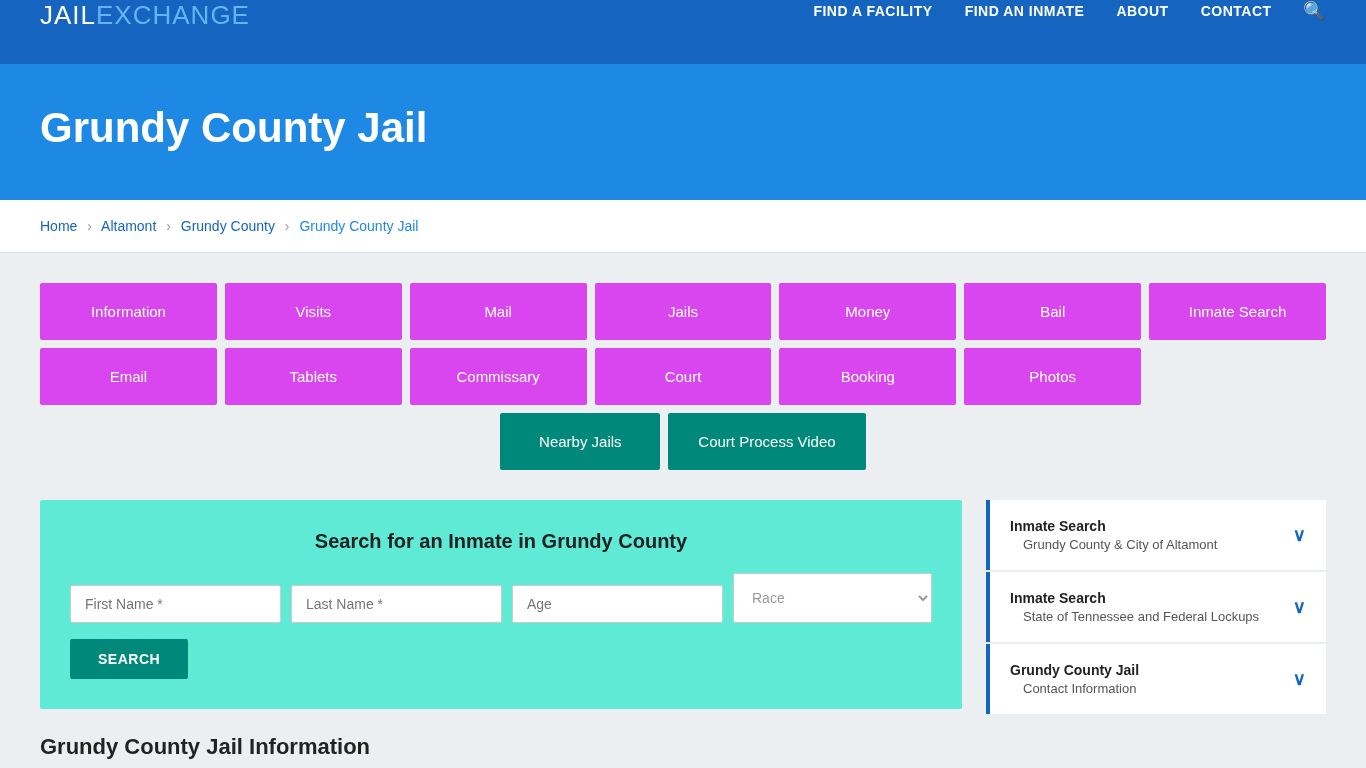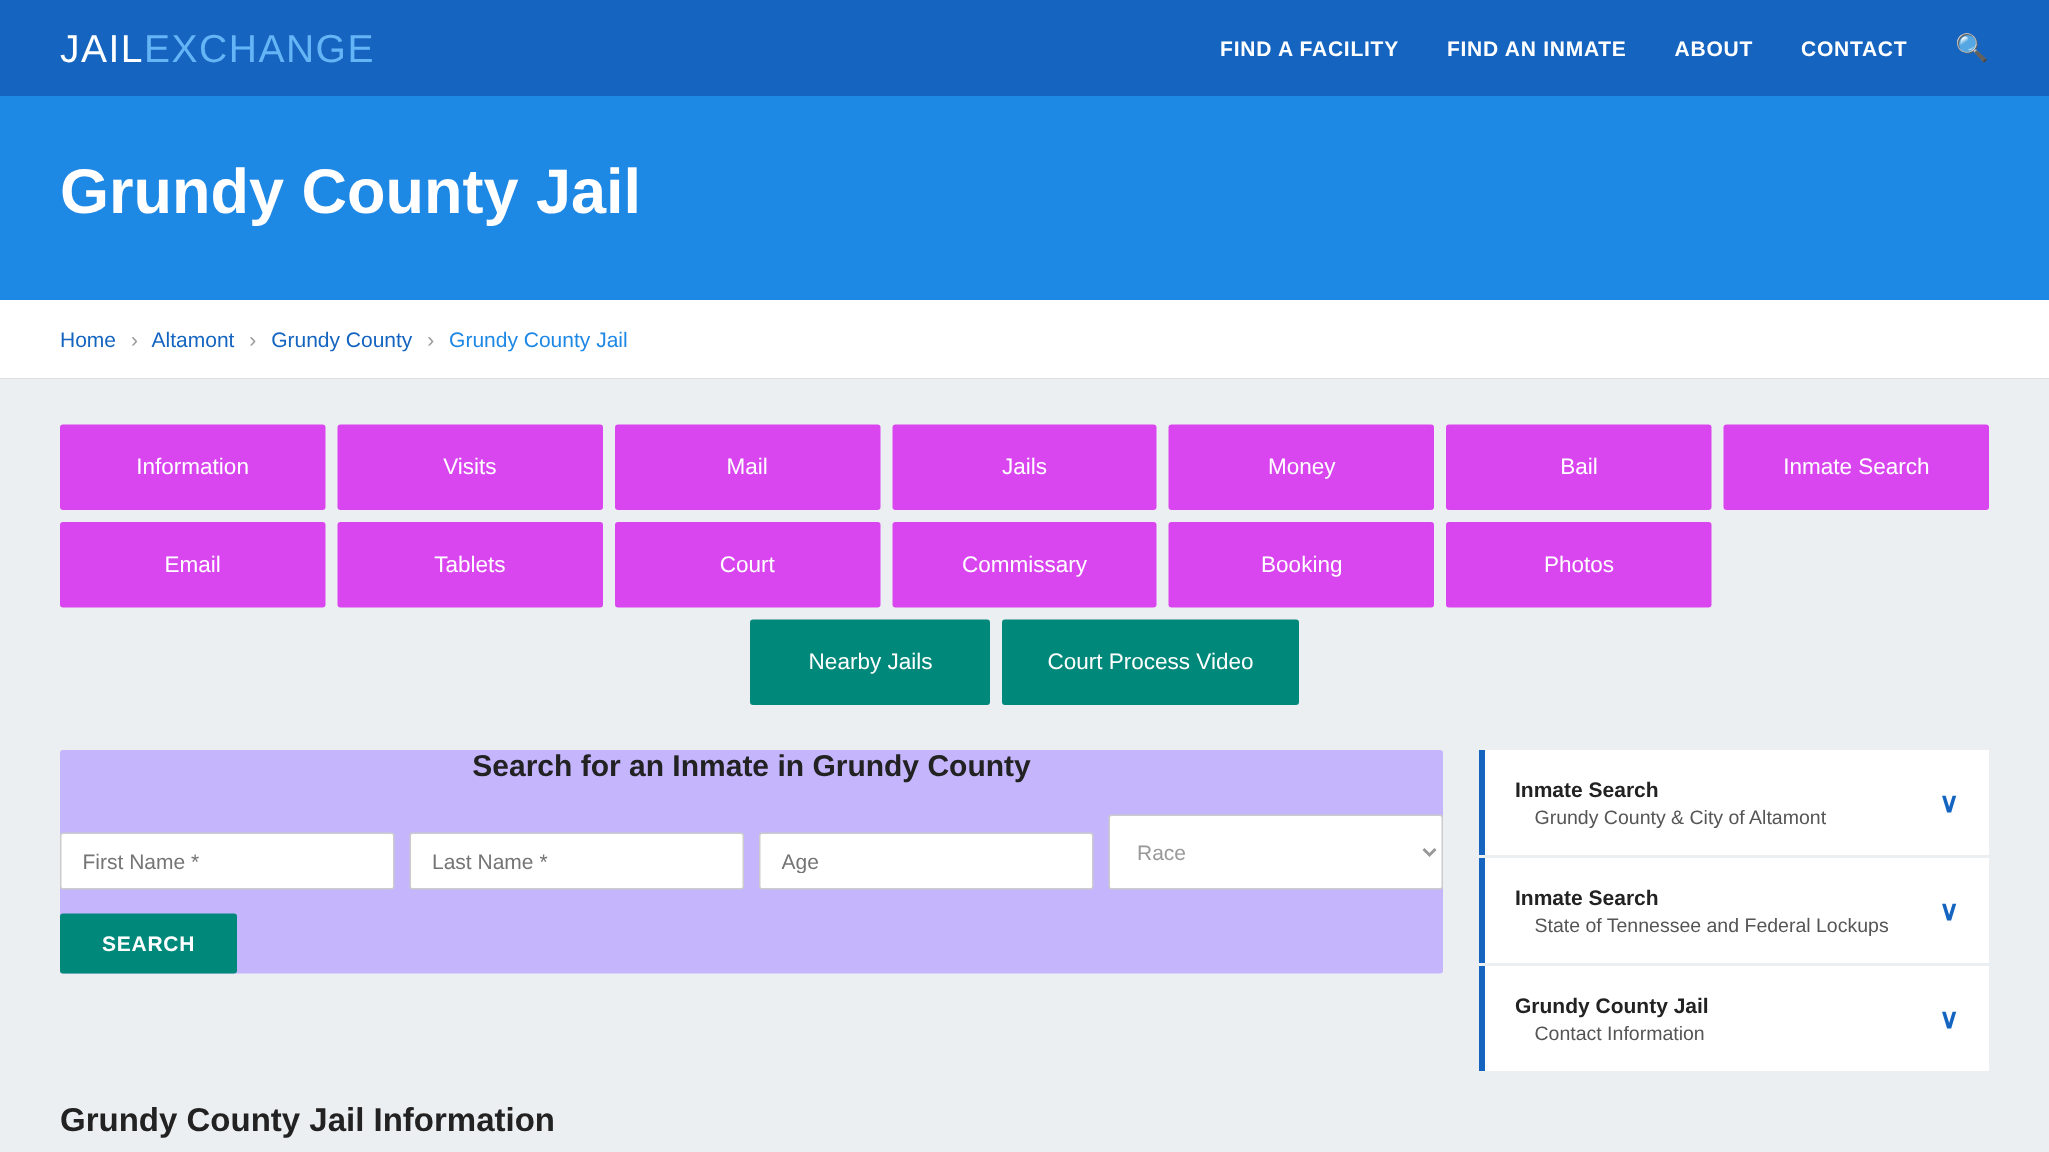--- a/index.html
+++ b/index.html
@@ -4,21 +4,21 @@
   <style>
     * { margin: 0; padding: 0; box-sizing: border-box; }
     body { font-family: Arial, sans-serif; background: #fff; color: #333; }
 
     
     .header {
       background: #1565c0;
       padding: 0 40px;
       height: 64px;
       display: flex;
-      align-items: center;
+      align-items: flex-start;
       justify-content: space-between;
     }
     .logo {
       font-size: 26px;
       font-weight: 900;
       color: #fff;
       letter-spacing: 1px;
     }
     .logo span {
       color: #fff;
@@ -130,21 +130,22 @@
 
     
     .main-layout {
       display: flex;
       gap: 24px;
       align-items: flex-start;
     }
 
     
     .search-box {
-      background: #c4b5fd;
+      background: #5eead4;
+      padding: 30px;
       flex: 1;
       border-radius: 2px;
     }
     .search-box h2 {
       font-size: 20px;
       font-weight: 700;
       text-align: center;
       margin-bottom: 20px;
       color: #222;
     }
@@ -265,22 +266,22 @@
       <button class="grid-btn">Mail</button>
       <button class="grid-btn">Jails</button>
       <button class="grid-btn">Money</button>
       <button class="grid-btn">Bail</button>
       <button class="grid-btn">Inmate Search</button>
     </div>
 
   <div class="nav-grid-row2">
   <button class="grid-btn">Email</button>
       <button class="grid-btn">Tablets</button>
+      <button class="grid-btn">Commissary</button>
       <button class="grid-btn">Court</button>
-      <button class="grid-btn">Commissary</button>
       <button class="grid-btn">Booking</button>
       <button class="grid-btn">Photos</button>
     </div>
 
   <div class="nav-grid-row3">
   <button class="grid-btn-wide">Nearby Jails</button>
       <button class="grid-btn-wide">Court Process Video</button>
     </div>
 
   <div class="main-layout">

